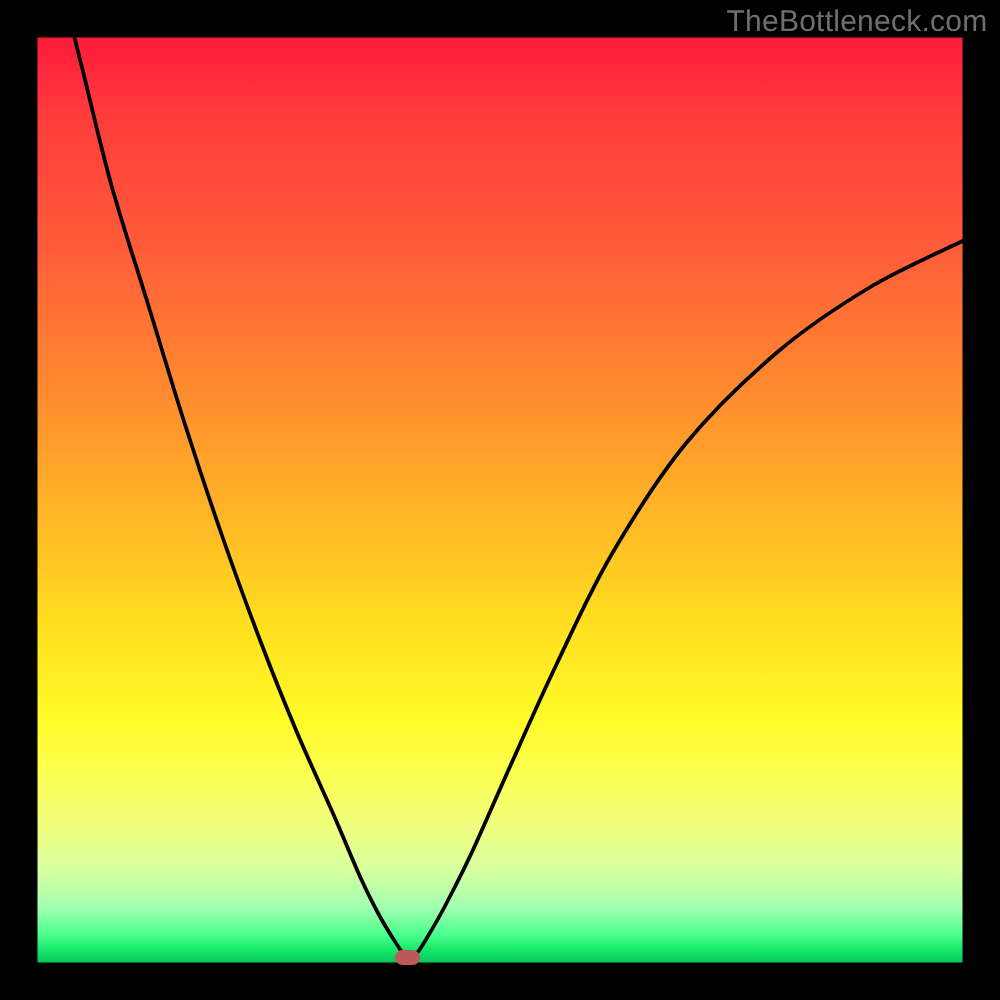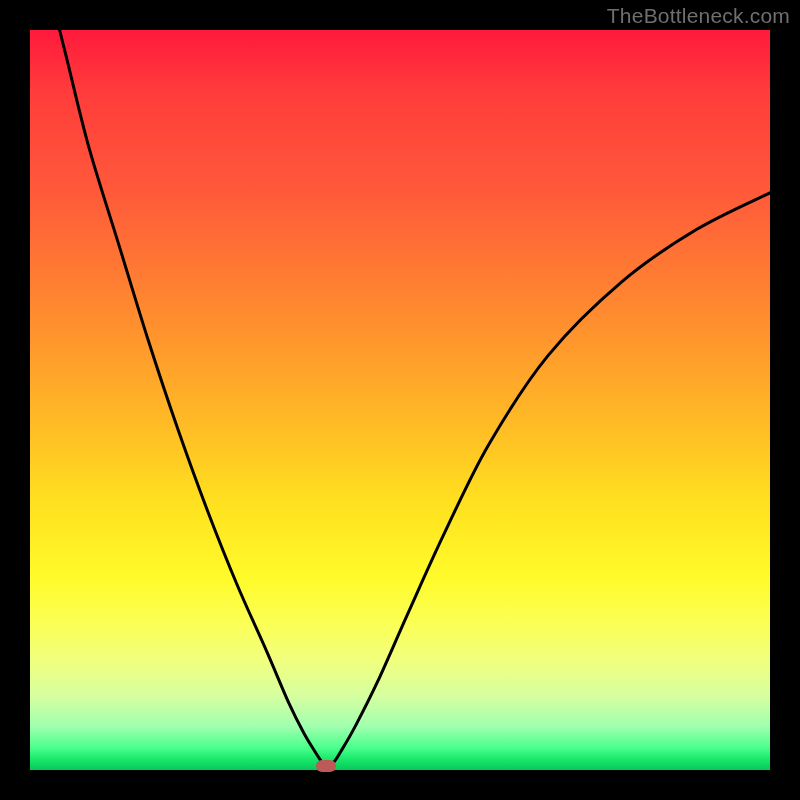--- a/index.html
+++ b/index.html
@@ -40,21 +40,21 @@
       #4bff8c 97%,
       #19e96b 98.5%,
       #07c85a 100%
     );
   }
   .watermark {
     position: absolute;
     top: 4px;
     right: 10px;
     color: #6f6f6f;
-    font-size: 21px;
+    font-size: 24px;
     font-weight: 500;
     letter-spacing: 0.2px;
     user-select: none;
     text-align: center;
   }
   svg.curve {
     position: absolute;
     left: 0;
     top: 0;
     width: 740px;

